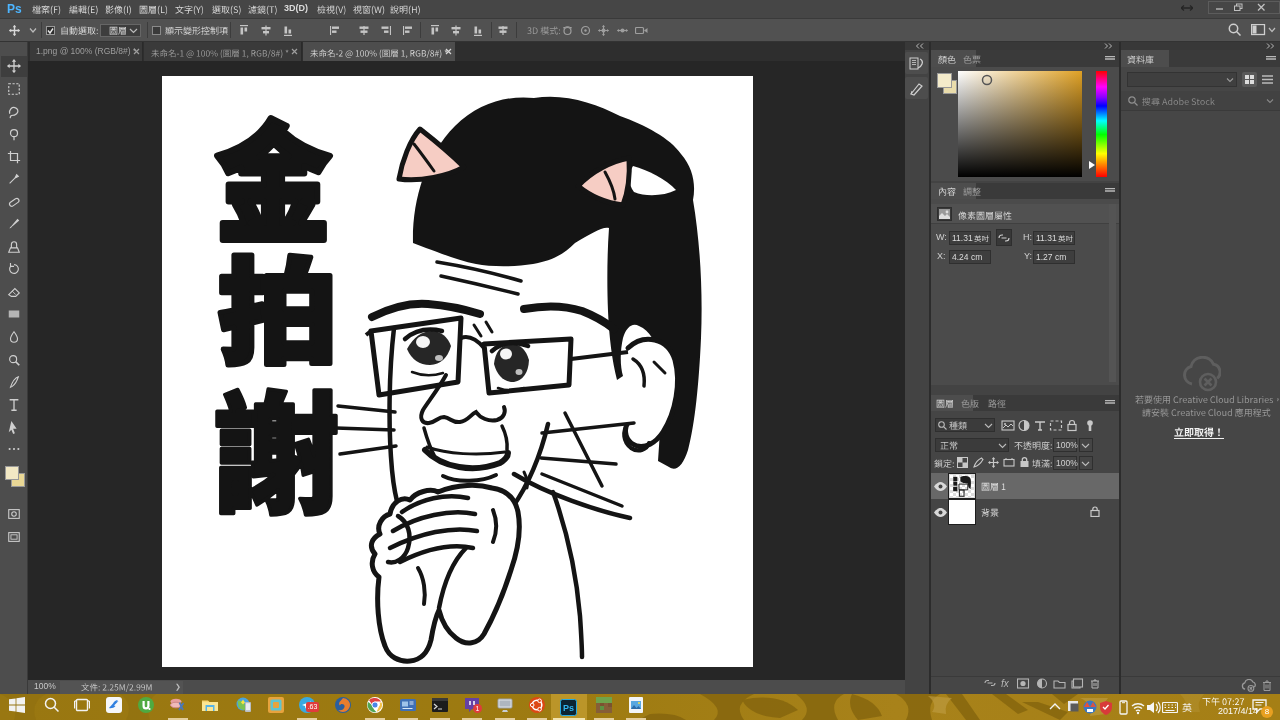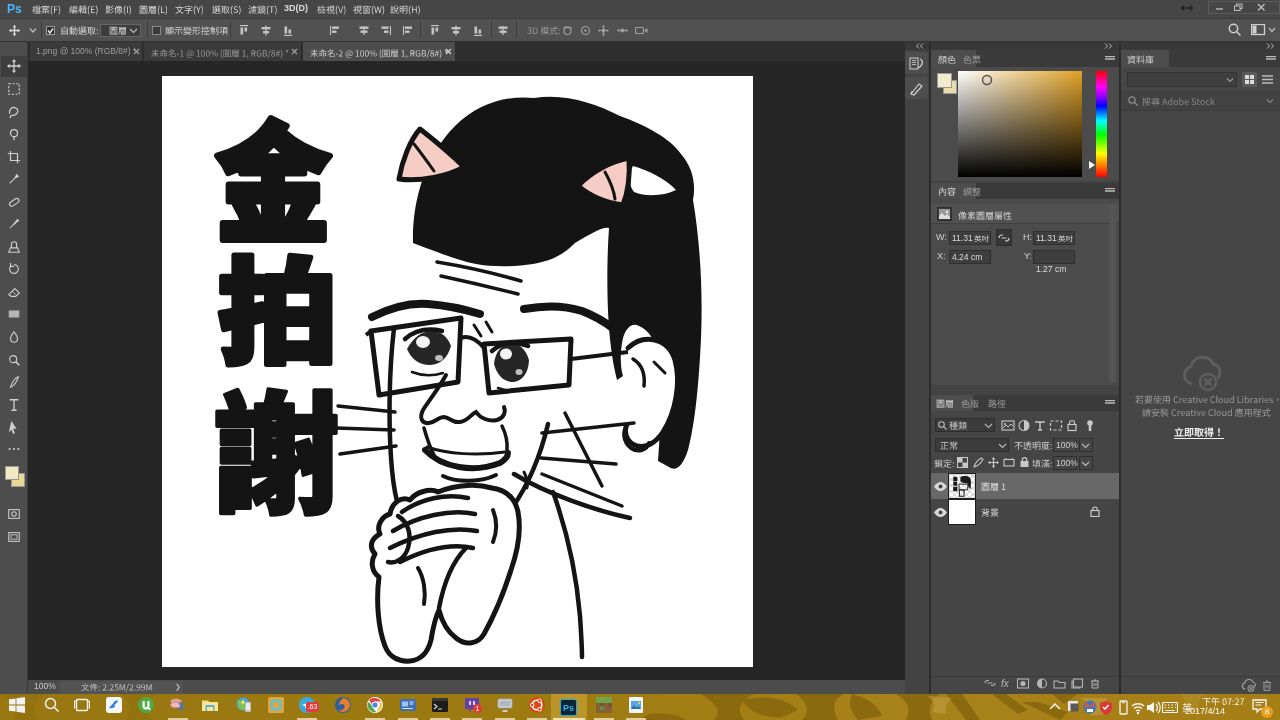--- a/index.html
+++ b/index.html
@@ -408,21 +408,21 @@
     <div style="position:absolute;left:1033px;top:231px;width:42px;height:14px;background:#3e3e3e;border:1px solid #2f2f2f;"></div>
     <div style="position:absolute;left:1036px;top:233.5px;font-family:'Liberation Sans',sans-serif;font-size:8.5px;line-height:8.5px;color:#dcdcdc;font-weight:normal;white-space:pre;">11.31</div>
     <svg style="position:absolute;left:1058px;top:234px;overflow:visible" width="17" height="10">
       <path transform="translate(0,7.5)" d="M3.9 -1.0C4.9 -0.6 6.2 0.1 6.8 0.6L7.1 0.1C6.5 -0.3 5.1 -1.0 4.1 -1.4ZM3.4 -4.7V-4.0H1.2V-2.1H0.4V-1.6H3.3C3.0 -0.9 2.2 -0.3 0.3 0.1C0.4 0.3 0.6 0.5 0.6 0.6C2.8 0.1 3.6 -0.7 3.9 -1.6H7.1V-2.1H6.3V-4.0H4.0V-4.7ZM1.7 -2.1V-3.5H3.4V-2.6C3.4 -2.5 3.4 -2.3 3.4 -2.1ZM5.8 -2.1H4.0C4.0 -2.3 4.0 -2.5 4.0 -2.6V-3.5H5.8ZM2.0 -6.3V-5.5H0.5V-5.1H2.0V-4.3H2.5V-5.1H3.6V-5.5H2.5V-6.3ZM3.9 -5.5V-5.1H5.1V-4.3H5.6V-5.1H7.0V-5.5H5.6V-6.3H5.1V-5.5Z M10.8 -3.1C11.2 -2.5 11.6 -1.7 11.7 -1.2L12.2 -1.5C12.1 -2.0 11.7 -2.7 11.2 -3.3ZM13.0 -6.2V-4.6H10.4V-4.0H13.0V-0.1C13.0 0.0 13.0 0.0 12.8 0.1C12.7 0.1 12.2 0.1 11.7 0.0C11.8 0.2 11.9 0.4 11.9 0.6C12.6 0.6 13.0 0.6 13.3 0.5C13.5 0.4 13.6 0.2 13.6 -0.1V-4.0H14.8V-4.6H13.6V-6.2ZM8.1 -5.5V-0.6H8.6V-1.3H10.3V-5.5ZM8.6 -5.0H9.7V-1.8H8.6Z" fill="#dcdcdc"></path>
     </svg>
     <div style="position:absolute;left:937px;top:252px;font-family:'Liberation Sans',sans-serif;font-size:9px;line-height:9px;color:#cfcfcf;font-weight:normal;white-space:pre;">X:</div>
     <div style="position:absolute;left:949px;top:250px;width:42px;height:14px;background:#3e3e3e;border:1px solid #2f2f2f;"></div>
     <div style="position:absolute;left:952px;top:252.5px;font-family:'Liberation Sans',sans-serif;font-size:8.5px;line-height:8.5px;color:#dcdcdc;font-weight:normal;white-space:pre;">4.24 cm</div>
     <div style="position:absolute;left:1024px;top:252px;font-family:'Liberation Sans',sans-serif;font-size:9px;line-height:9px;color:#cfcfcf;font-weight:normal;white-space:pre;">Y:</div>
     <div style="position:absolute;left:1033px;top:250px;width:42px;height:14px;background:#3e3e3e;border:1px solid #2f2f2f;"></div>
-    <div style="position:absolute;left:1036px;top:252.5px;font-family:'Liberation Sans',sans-serif;font-size:8.5px;line-height:8.5px;color:#dcdcdc;font-weight:normal;white-space:pre;margin-top:12px;">1.27 cm</div>
+    <div style="position:absolute;left:1036px;top:252.5px;font-family:'Liberation Sans',sans-serif;font-size:8.5px;line-height:8.5px;color:#dcdcdc;font-weight:normal;white-space:pre;">1.27 cm</div>
     <div style="position:absolute;left:1109px;top:204px;width:7px;height:178px;background:#545454;"></div>
     <div style="position:absolute;left:931px;top:395px;width:188px;height:16px;background:#3a3a3a;"></div>
     <div style="position:absolute;left:931px;top:395px;width:42px;height:16px;background:#4d4d4d;"></div>
     <svg style="position:absolute;left:936px;top:398px;overflow:visible" width="20" height="12">
       <path transform="translate(0,9)" d="M3.3 -5.8H5.7V-5.2H3.3ZM3.0 -3.1H6.0V-1.1H3.0ZM2.4 -3.6V-0.7H6.6V-3.6ZM4.0 -2.4H5.0V-1.9H4.0ZM3.5 -2.8V-1.5H5.4V-2.8ZM1.8 -4.4V-4.0H7.2V-4.4H4.8V-4.8H6.3V-6.2H2.7V-4.8H4.2V-4.4ZM0.7 -7.2V0.7H1.4V0.4H7.6V0.7H8.3V-7.2ZM1.4 -0.2V-6.6H7.6V-0.2Z M12.4 -3.9C12.6 -3.6 12.9 -3.2 13.0 -2.9L13.4 -3.2C13.3 -3.4 13.0 -3.9 12.8 -4.1ZM15.4 -4.1C15.3 -3.9 15.0 -3.4 14.8 -3.2L15.2 -2.9C15.4 -3.2 15.7 -3.6 15.9 -3.9ZM10.9 -6.6H16.3V-5.9H10.9ZM11.3 -4.7V-2.3H17.0V-4.7H15.7L16.1 -5.2L15.6 -5.3H17.0V-7.1H10.2V-4.5C10.2 -3.1 10.2 -1.1 9.3 0.3C9.5 0.4 9.8 0.6 9.9 0.7C10.8 -0.8 10.9 -3.0 10.9 -4.5V-5.3H12.8L12.3 -5.2C12.5 -5.0 12.6 -4.9 12.7 -4.7ZM12.9 -5.3H15.5C15.4 -5.1 15.2 -4.9 15.0 -4.7H13.3C13.2 -4.9 13.1 -5.1 12.9 -5.3ZM12.4 -0.6H16.0V-0.0H12.4ZM12.4 -1.0V-1.5H16.0V-1.0ZM11.8 -1.9V0.7H12.4V0.4H16.0V0.7H16.6V-1.9ZM12.0 -4.3H13.8V-2.8H12.0ZM14.4 -4.3H16.3V-2.8H14.4Z" fill="#d8d8d8"></path>
     </svg>
     <svg style="position:absolute;left:961px;top:398px;overflow:visible" width="20" height="12">
       <path transform="translate(0,9)" d="M4.3 -4.4V-2.9H2.2V-4.4ZM4.9 -4.4H7.1V-2.9H4.9ZM5.4 -6.2C5.1 -5.8 4.8 -5.4 4.4 -5.1H2.1C2.4 -5.4 2.7 -5.8 3.0 -6.2ZM3.2 -7.6C2.6 -6.4 1.5 -5.3 0.4 -4.6C0.5 -4.5 0.7 -4.1 0.7 -4.0C1.0 -4.1 1.3 -4.4 1.5 -4.6V-0.7C1.5 0.3 2.0 0.6 3.4 0.6C3.7 0.6 6.5 0.6 6.9 0.6C8.2 0.6 8.5 0.2 8.7 -1.2C8.5 -1.3 8.2 -1.4 8.0 -1.5C7.9 -0.3 7.8 -0.1 6.9 -0.1C6.3 -0.1 3.8 -0.1 3.4 -0.1C2.4 -0.1 2.2 -0.2 2.2 -0.7V-2.2H7.1V-1.8H7.7V-5.1H5.3C5.7 -5.5 6.1 -6.0 6.4 -6.5L6.0 -6.8L5.8 -6.8H3.4C3.6 -7.0 3.7 -7.2 3.8 -7.4Z M16.6 -4.2C16.4 -3.2 16.1 -2.4 15.7 -1.7C15.2 -2.4 14.9 -3.3 14.7 -4.2ZM13.3 -7.0V-3.8C13.3 -2.5 13.3 -0.8 12.6 0.4C12.8 0.5 13.1 0.6 13.2 0.7C13.9 -0.5 14.0 -2.3 14.0 -3.8V-4.2H14.1C14.4 -3.0 14.8 -2.0 15.3 -1.2C14.8 -0.6 14.2 -0.1 13.6 0.2C13.8 0.3 13.9 0.6 14.0 0.7C14.6 0.4 15.2 -0.0 15.7 -0.6C16.1 -0.0 16.6 0.4 17.3 0.7C17.4 0.5 17.6 0.3 17.7 0.1C17.1 -0.1 16.5 -0.6 16.1 -1.1C16.7 -2.1 17.2 -3.2 17.4 -4.7L17.0 -4.8L16.9 -4.8H14.0V-6.4H17.3V-7.0ZM11.8 -7.3V-4.8H10.5V-7.5H9.9V-3.9C9.9 -2.5 9.9 -0.8 9.4 0.4C9.5 0.5 9.7 0.7 9.9 0.8C10.3 -0.2 10.5 -1.3 10.5 -2.5H11.8V0.7H12.4V-3.2H10.5L10.5 -3.9V-4.2H12.4V-7.3Z" fill="#9f9f9f"></path>
     </svg>
     <svg style="position:absolute;left:988px;top:398px;overflow:visible" width="20" height="12">
@@ -807,18 +807,18 @@
     <svg style="position:absolute;left:1162px;top:700px" width="16" height="16" viewBox="0 0 16 16">
       <rect x="0.5" y="2.5" width="15" height="10" rx="1" fill="none" stroke="#f5f5f5" stroke-width="1.2"></rect>
       <path d="M2.5 5h1.5M6 5h1.5M9.5 5h1.5M13 5h1M2.5 7.5h1.5M6 7.5h1.5M9.5 7.5h1.5M13 7.5h1M3.5 10.5h9" stroke="#f5f5f5" stroke-width="1.1"></path>
     </svg>
     <svg style="position:absolute;left:1181px;top:701px" width="13" height="13">
       <path transform="translate(1,10.5)" d="M5.2 -1.4C6.5 -0.8 8.3 0.2 9.1 0.8L9.5 0.2C8.6 -0.5 6.9 -1.3 5.5 -1.9ZM4.6 -6.3V-5.3H1.6V-2.8H0.5V-2.1H4.3C4.0 -1.2 2.9 -0.4 0.4 0.2C0.5 0.4 0.7 0.7 0.8 0.8C3.7 0.1 4.8 -0.9 5.2 -2.1H9.5V-2.8H8.5V-5.3H5.3V-6.3ZM2.3 -2.8V-4.6H4.6V-3.5C4.6 -3.3 4.6 -3.1 4.5 -2.8ZM7.7 -2.8H5.3C5.3 -3.0 5.3 -3.3 5.3 -3.5V-4.6H7.7ZM2.6 -8.4V-7.4H0.7V-6.7H2.6V-5.8H3.4V-6.7H4.7V-7.4H3.4V-8.4ZM5.2 -7.4V-6.8H6.7V-5.8H7.5V-6.8H9.3V-7.4H7.5V-8.4H6.7V-7.4Z" fill="#f5f5f5"></path>
     </svg>
     <svg style="position:absolute;left:1202px;top:696px" width="56" height="12">
       <path transform="translate(0,9)" d="M0.5 -6.9V-6.2H4.0V0.7H4.7V-4.1C5.7 -3.5 6.9 -2.8 7.6 -2.2L8.0 -2.9C7.3 -3.4 5.9 -4.2 4.8 -4.7L4.7 -4.6V-6.2H8.5V-6.9Z M9.5 -3.4V-2.7H13.2V0.7H13.9V-2.7H17.5V-3.4H13.9V-5.7H16.8V-6.4H11.6C11.7 -6.7 11.9 -7.1 12.0 -7.4L11.3 -7.6C10.9 -6.4 10.3 -5.2 9.5 -4.4C9.7 -4.3 10.0 -4.1 10.1 -4.0C10.5 -4.4 10.9 -5.0 11.3 -5.7H13.2V-3.4Z M22.5 0.1C23.8 0.1 24.6 -1.0 24.6 -3.3C24.6 -5.6 23.8 -6.7 22.5 -6.7C21.3 -6.7 20.5 -5.6 20.5 -3.3C20.5 -1.0 21.3 0.1 22.5 0.1ZM22.5 -0.5C21.8 -0.5 21.3 -1.4 21.3 -3.3C21.3 -5.2 21.8 -6.1 22.5 -6.1C23.3 -6.1 23.8 -5.2 23.8 -3.3C23.8 -1.4 23.3 -0.5 22.5 -0.5Z M26.8 0.0H27.6C27.8 -2.6 28.0 -4.1 29.6 -6.1V-6.6H25.5V-5.9H28.7C27.4 -4.1 26.9 -2.5 26.8 0.0Z M31.3 -3.5C31.6 -3.5 31.9 -3.8 31.9 -4.1C31.9 -4.5 31.6 -4.8 31.3 -4.8C30.9 -4.8 30.7 -4.5 30.7 -4.1C30.7 -3.8 30.9 -3.5 31.3 -3.5ZM31.3 0.1C31.6 0.1 31.9 -0.1 31.9 -0.5C31.9 -0.9 31.6 -1.1 31.3 -1.1C30.9 -1.1 30.7 -0.9 30.7 -0.5C30.7 -0.1 30.9 0.1 31.3 0.1Z M32.9 0.0H37.1V-0.7H35.2C34.9 -0.7 34.5 -0.7 34.1 -0.6C35.7 -2.1 36.7 -3.5 36.7 -4.8C36.7 -5.9 36.0 -6.7 34.8 -6.7C34.0 -6.7 33.4 -6.3 32.9 -5.8L33.3 -5.3C33.7 -5.7 34.2 -6.0 34.7 -6.0C35.5 -6.0 35.9 -5.5 35.9 -4.7C35.9 -3.6 35.0 -2.3 32.9 -0.5Z M39.3 0.0H40.1C40.2 -2.6 40.5 -4.1 42.1 -6.1V-6.6H37.9V-5.9H41.1C39.9 -4.1 39.4 -2.5 39.3 0.0Z" fill="#fbfbfb"></path>
     </svg>
-    <div style="position:absolute;left:1185px;top:706px;font-family:'Liberation Sans',sans-serif;font-size:9px;color:#fbfbfb;">2017/4/14</div>
+    <div style="position:absolute;left:1218px;top:706px;font-family:'Liberation Sans',sans-serif;font-size:9px;color:#fbfbfb;">2017/4/14</div>
     <svg style="position:absolute;left:1252px;top:698px" width="16" height="16" viewBox="0 0 16 16">
       <path d="M1 2h13v9H8l-3 3v-3H1z" fill="none" stroke="#f5f5f5" stroke-width="1.3"></path>
       <path d="M3.5 4.5h8M3.5 7h6" stroke="#f5f5f5" stroke-width="1.1"></path>
     </svg>
     <div style="position:absolute;left:1261px;top:706px;width:12px;height:12px;background:#e8a020;border-radius:50%;color:#fff;font-size:8px;line-height:12px;text-align:center;font-family:'Liberation Sans',sans-serif;">8</div>
   </div>
 </body></html>

